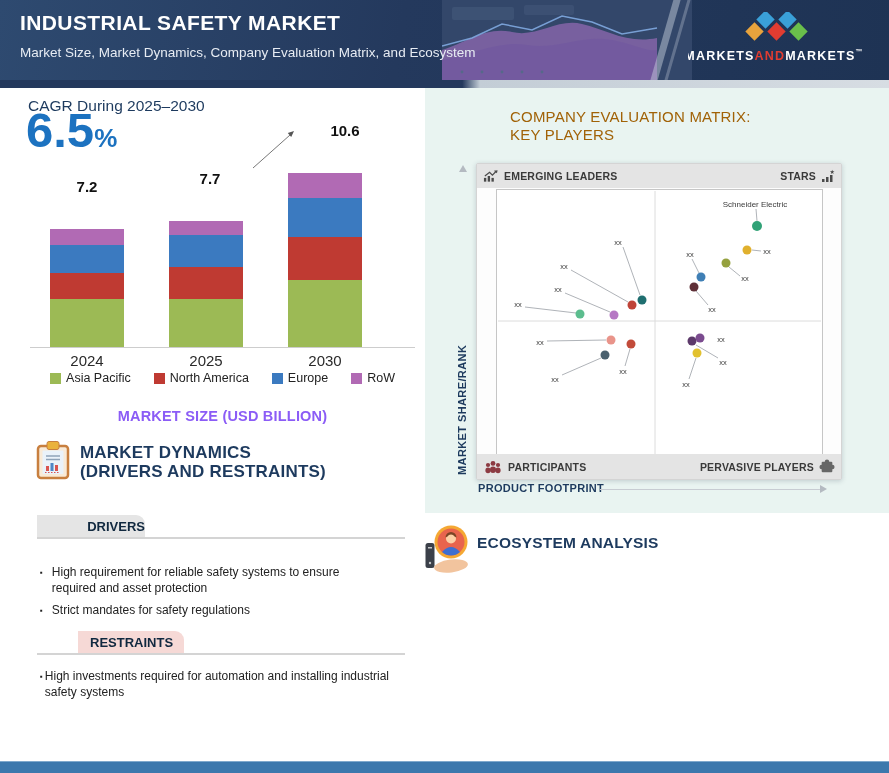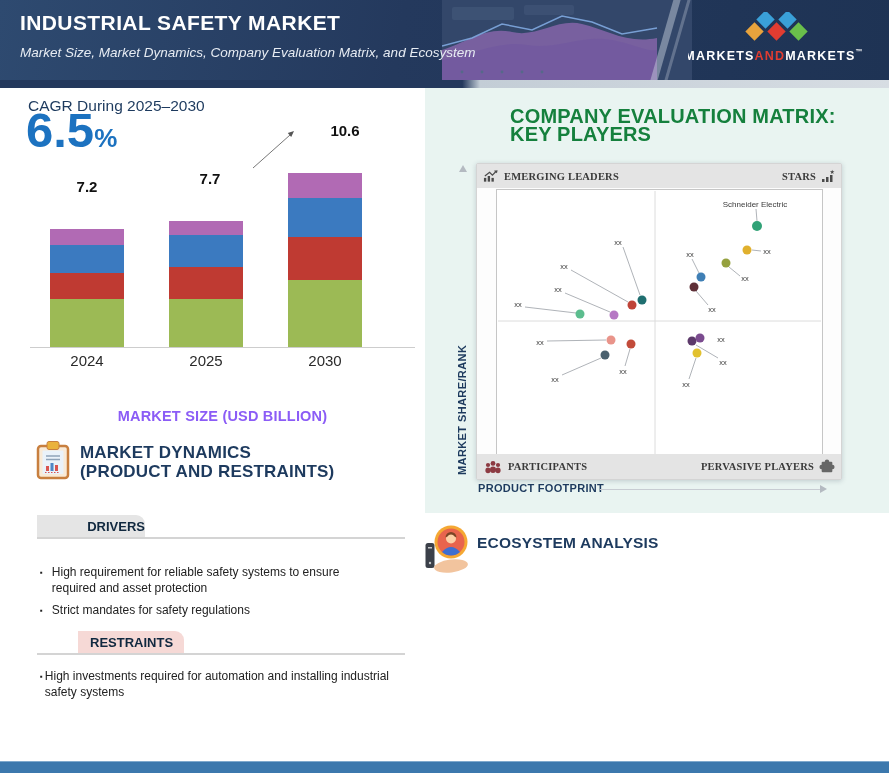--- a/index.html
+++ b/index.html
@@ -6,21 +6,21 @@
   .page{position:relative;width:889px;height:773px;background:#ffffff;overflow:hidden;
         font-family:"Liberation Sans",sans-serif;}
 
   
   .header{position:absolute;left:0;top:0;width:889px;height:80px;
           background:linear-gradient(100deg,#2e4a70 0%,#24395d 45%,#1e3354 100%);}
   .header-substrip{position:absolute;left:0;top:80px;width:889px;height:8px;
           background:linear-gradient(90deg,#24395d 0%,#24395d 52%,#c3cdd6 54%,#d7dde3 100%);}
   .header-art{position:absolute;left:442px;top:0;width:250px;height:80px;}
   .header-title{position:absolute;left:20px;top:11px;color:#ffffff;font-size:21px;font-weight:bold;letter-spacing:.4px;}
-  .header-sub{position:absolute;left:20px;top:45px;color:#e7ecf3;font-size:13.5px;font-style:italic;}
+  .header-sub{position:absolute;left:20px;top:45px;color:#e7ecf3;font-size:13.5px;}
   .logo{position:absolute;left:688px;top:12px;width:176px;height:62px;}
 
   
   .cagr-label{position:absolute;left:28px;top:97px;font-size:15.5px;color:#1d3a5e;}
   .cagr-value{position:absolute;left:26px;top:104px;color:#1c72c0;font-weight:bold;font-size:49px;line-height:52px;}
   .cagr-value .pct{font-size:26px;}
 
   
   .chart{position:absolute;left:30px;top:115px;width:385px;height:232px;overflow:visible;}
   .bar-seg{position:absolute;width:74px;}
@@ -45,28 +45,28 @@
   .u-drivers{top:537px;} .u-restraints{top:653px;}
   ul.bullets{position:absolute;left:40px;margin:0;padding:0;list-style:none;font-size:12px;color:#222;line-height:15.5px;}
   .bullets-drivers{top:565px;width:330px;}
   .bullets-restraints{top:669px;width:358px;}
   ul.bullets li{display:flex;margin-bottom:7px;}
   .b{font-size:8px;line-height:15.5px;margin-right:9px;flex:0 0 auto;}
   .b.tight{margin-right:2px;}
 
   
   .right-panel{position:absolute;left:425px;top:88px;width:464px;height:425px;background:#e9f4f1;}
-  .matrix-title{position:absolute;left:85px;top:20px;font-size:20px;font-weight:bold;color:#15803d;line-height:17.5px;letter-spacing:.2px;}
+  .matrix-title{position:absolute;left:85px;top:20px;font-size:15px;font-weight:normal;color:#a16207;line-height:17.5px;letter-spacing:.2px;}
   .matrix-card{position:absolute;left:51px;top:75px;width:366px;height:317px;background:#fdfdfd;
                border:1px solid #d4d4d4;box-sizing:border-box;box-shadow:0 1px 5px rgba(40,60,80,.22);border-radius:2px;}
   .strip{position:absolute;left:0;width:100%;height:24px;background:#e4e4e4;display:flex;align-items:center;
          justify-content:space-between;padding:0 6px;box-sizing:border-box;}
   .strip-top{top:0;} .strip-bottom{bottom:0;height:25px;gap:40px;}
   .strip-group{display:flex;align-items:center;gap:5px;}
-  .strip-label{font-size:10.5px;font-weight:bold;color:#3a3a3a;letter-spacing:.2px;font-family:Liberation Serif, serif;}
+  .strip-label{font-size:10.5px;font-weight:bold;color:#3a3a3a;letter-spacing:.2px;}
   .plot{position:absolute;left:19px;top:25px;width:325px;height:266px;background:#ffffff;border:1px solid #c6c6c6;}
   .plot svg{display:block;}
   .y-axis-label{position:absolute;left:31px;top:262px;height:125px;width:14px;writing-mode:vertical-rl;
                 transform:rotate(180deg);font-size:11px;font-weight:bold;color:#1d3a5e;letter-spacing:.4px;white-space:nowrap;}
   .y-axis-arrow{position:absolute;left:34px;top:77px;width:0;height:0;
                 border-left:4px solid transparent;border-right:4px solid transparent;border-bottom:7px solid #b4bac1;}
   .x-axis-label{position:absolute;left:53px;top:394px;font-size:11px;font-weight:bold;color:#1d3a5e;letter-spacing:.3px;}
   .x-axis-line{position:absolute;left:175px;top:401px;width:220px;height:1px;background:#c7ccd2;}
   .x-axis-arrow{position:absolute;left:395px;top:397px;width:0;height:0;
                 border-top:4px solid transparent;border-bottom:4px solid transparent;border-left:7px solid #b4bac1;}
@@ -139,36 +139,54 @@
       <div class="bar-total" style="left: 150px; top: 54.72px;">7.7</div>
       <div class="tick" style="left: 139px;">2025</div>
       <div class="bar-total" style="left: 285px; top: 7.16px;">10.6</div>
       <div class="tick" style="left: 258px;">2030</div>
     </div>
   <div class="axis-line"></div>
   <svg class="growth-arrow" viewBox="0 0 84 52">
     <line x1="25" y1="46" x2="62" y2="13" stroke="#777" stroke-width="1"></line>
     <polygon points="66,9 63.2,14.9 59.8,11.1" fill="#555"></polygon>
   </svg>
+  <div class="legend">
+      <div class="legend-item">
+        <span class="legend-swatch" style="background: rgb(156, 186, 85);"></span>
+        <span>Asia Pacific</span>
+      </div>
+      <div class="legend-item">
+        <span class="legend-swatch" style="background: rgb(191, 58, 50);"></span>
+        <span>North America</span>
+      </div>
+      <div class="legend-item">
+        <span class="legend-swatch" style="background: rgb(59, 122, 192);"></span>
+        <span>Europe</span>
+      </div>
+      <div class="legend-item">
+        <span class="legend-swatch" style="background: rgb(177, 106, 180);"></span>
+        <span>RoW</span>
+      </div>
+    </div>
   <div class="chart-caption">MARKET SIZE (USD BILLION)</div>
 
   <svg class="dyn-icon" viewBox="0 0 36 40">
     <rect x="3" y="6" width="30" height="32" rx="3" fill="#f9ead7" stroke="#c87f3f" stroke-width="2.5"></rect>
     <rect x="7.5" y="10.5" width="21" height="23.5" rx="1" fill="#eaf2fa"></rect>
     <rect x="12" y="1.5" width="12" height="8" rx="2" fill="#eab23c" stroke="#c87f3f" stroke-width="1"></rect>
     <line x1="11" y1="16" x2="25" y2="16" stroke="#8fa3b8" stroke-width="1.5"></line>
     <line x1="11" y1="19.5" x2="25" y2="19.5" stroke="#8fa3b8" stroke-width="1.5"></line>
     <rect x="11" y="26" width="3" height="5" fill="#d9534f"></rect>
     <rect x="15.5" y="23" width="3" height="8" fill="#4f86c6"></rect>
     <rect x="20" y="25" width="3" height="6" fill="#d9534f"></rect>
     <line x1="10" y1="32.5" x2="25" y2="32.5" stroke="#d9534f" stroke-width="1" stroke-dasharray="1.5,1.5"></line>
   </svg>
   <div class="dyn-title">
     <div>MARKET DYNAMICS</div>
-    <div>(PRODUCT AND RESTRAINTS)</div>
+    <div>(DRIVERS AND RESTRAINTS)</div>
   </div>
 
   <div class="tab tab-drivers">DRIVERS</div>
   <div class="tab-underline u-drivers"></div>
   <ul class="bullets bullets-drivers">
     <li>
         <span class="b">▪</span>
         <span>High requirement for reliable safety systems to ensure required and asset protection</span>
       </li>
     <li>

